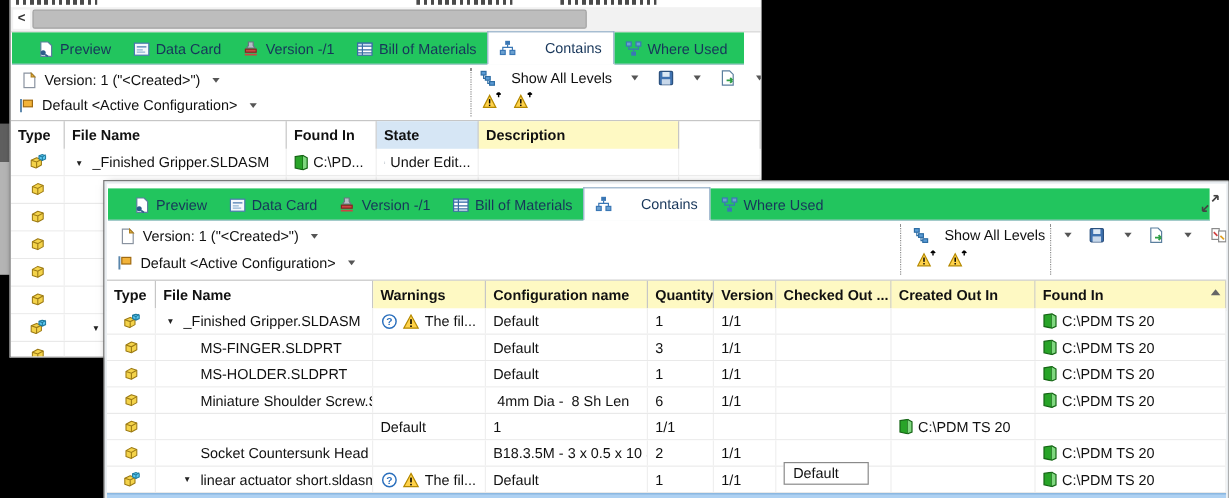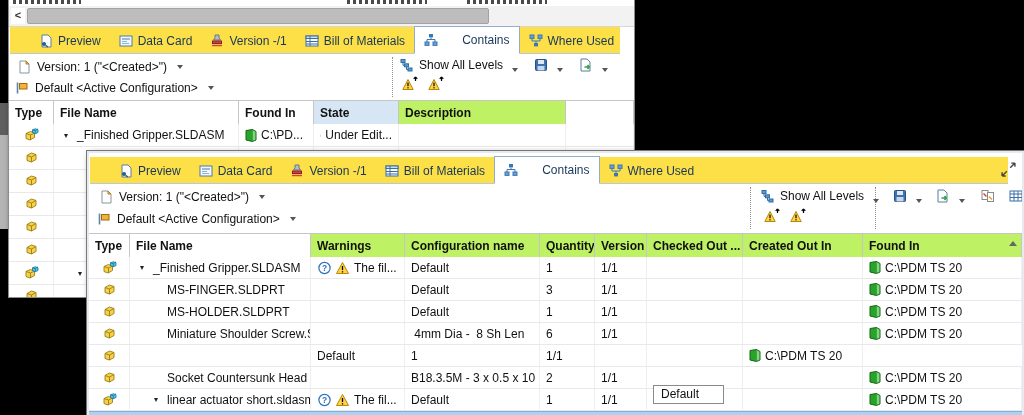--- a/index.html
+++ b/index.html
@@ -14,46 +14,46 @@
   .clipstrip{position:absolute;left:0;top:0;right:0;height:6px;background:#fff;}
   .frag{position:absolute;top:0;height:4px;
         background:repeating-linear-gradient(90deg,#4a4a4a 0 3px,transparent 3px 6px);}
   .f1{left:4px;width:68px}.f2{left:338px;width:80px}.f3{left:458px;width:80px}
   
   .hscroll{position:absolute;left:0;top:6px;right:0;height:20px;background:#f2f2f2;border-bottom:1px solid #d7d7d7;}
   .harrow{position:absolute;left:2px;top:2px;width:14px;height:16px;color:#333;font-weight:bold;
           font-size:11px;line-height:15px;text-align:center;background:#fff;}
   .hthumb{position:absolute;left:18px;top:2px;width:460px;height:14px;background:#bdbdbd;border:1px solid #a2a2a2;border-radius:2px;}
   
-  .tabbar{position:absolute;left:1px;right:14px;height:27px;background:#fde047;border-bottom:1px solid #b7cadd;
-          display:flex;align-items:flex-end;padding-left:20px;box-sizing:border-box;}
+  .tabbar{position:absolute;left:1px;right:14px;height:27px;background:#22c55e;border-bottom:1px solid #b7cadd;
+          display:flex;align-items:flex-end;padding-left:12px;box-sizing:border-box;}
   .tab{display:flex;align-items:center;gap:5px;height:24px;padding:0 9px;color:#17365a;white-space:nowrap;cursor:default;}
   .tab.active{background:#fff;border:1px solid #93aec8;border-bottom:1px solid #fff;margin-bottom:-1px;height:26px;gap:24px;}
   .ti{width:14px;height:14px;flex:0 0 auto;}
   
   .vrow{position:absolute;display:flex;align-items:center;gap:6px;height:18px;white-space:nowrap;}
   .caret{width:0;height:0;border-left:3.5px solid transparent;border-right:3.5px solid transparent;
          border-top:4.5px solid #555;margin-left:4px;}
   
   .tools-row{position:absolute;display:flex;align-items:center;white-space:nowrap;}
-  .tbtn{display:flex;align-items:flex-end;gap:5px;}
+  .tbtn{display:flex;align-items:center;gap:12px;}
   .sep-dot{position:absolute;width:0;border-left:1px dotted #8f8f8f;}
   .warnrow{position:absolute;display:flex;gap:9px;}
   .wi{width:17px;height:15px;}
   .expandbtn{position:absolute;width:15px;height:15px;}
   .scrollup{position:absolute;width:0;height:0;border-left:4px solid transparent;border-right:4px solid transparent;
             border-bottom:5px solid #666;}
   
   .ghead,.trow{display:grid;}
   .b-cols{grid-template-columns:45px 185px 75px 85px 167px 1fr;}
   .f-cols{grid-template-columns:41px 181px 94px 135px 55px 52px 96px 120px 1fr;}
   .ghead{position:absolute;left:0;right:0;height:24px;border-top:1px solid #c6c6c6;border-bottom:1px solid #9a9a9a;
          background:#fff;font-weight:bold;}
   .hc{display:flex;align-items:center;padding:0 6px;border-right:1px solid #c6c6c6;overflow:hidden;white-space:pre;box-sizing:border-box;}
-  .hc.hl{background:#bef264;}
+  .hc.hl{background:#fef9c3;}
   .hc.tint{background:#d6e6f5;}
   .rows{position:absolute;left:0;right:0;bottom:0;overflow:hidden;background:#fff;}
   .trow{height:23px;border-bottom:1px solid #e9e9e9;background:#fff;box-sizing:border-box;}
   #front-window .trow{height:22px;}
   .c{display:flex;align-items:center;padding:0 6px;border-right:1px solid #efefef;overflow:hidden;white-space:pre;box-sizing:border-box;}
   .t-c{justify-content:center;padding:0;}
   .ri{width:15px;height:14px;flex:0 0 auto;}
   .exp{visibility:hidden;font-size:8px;color:#222;width:13px;flex:0 0 auto;}
   .has-exp .exp{visibility:visible;}
   .lvl0 .fncell{padding-left:10px;}

